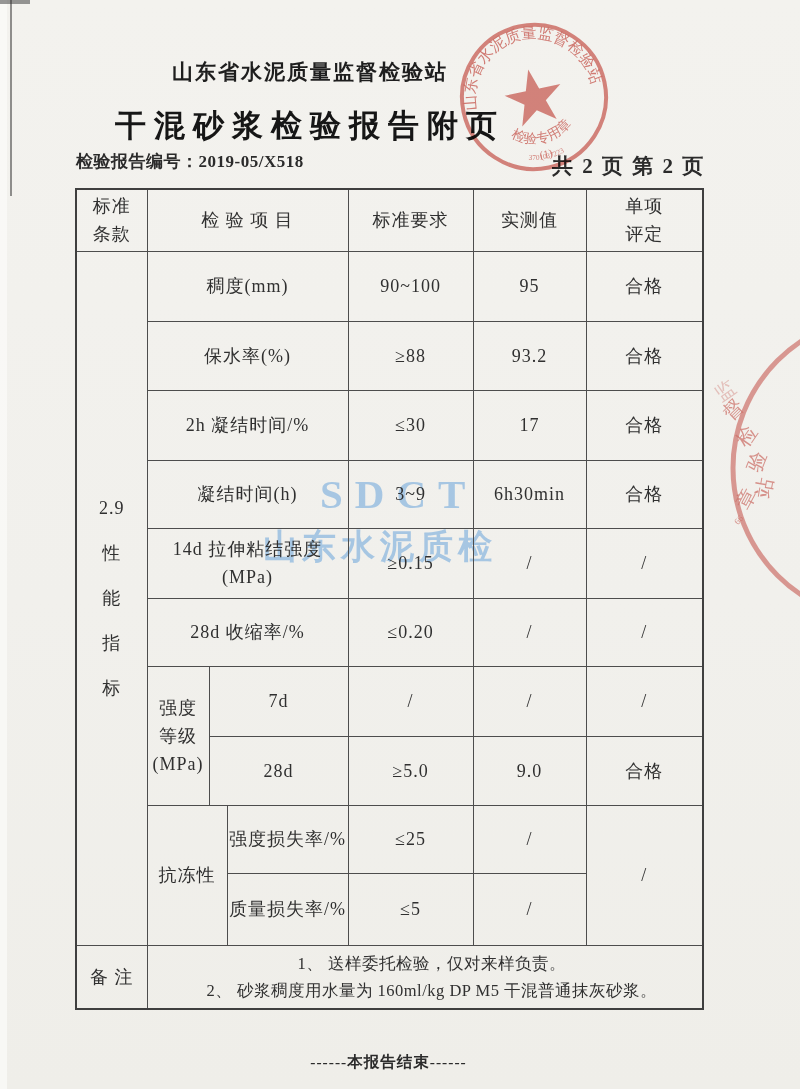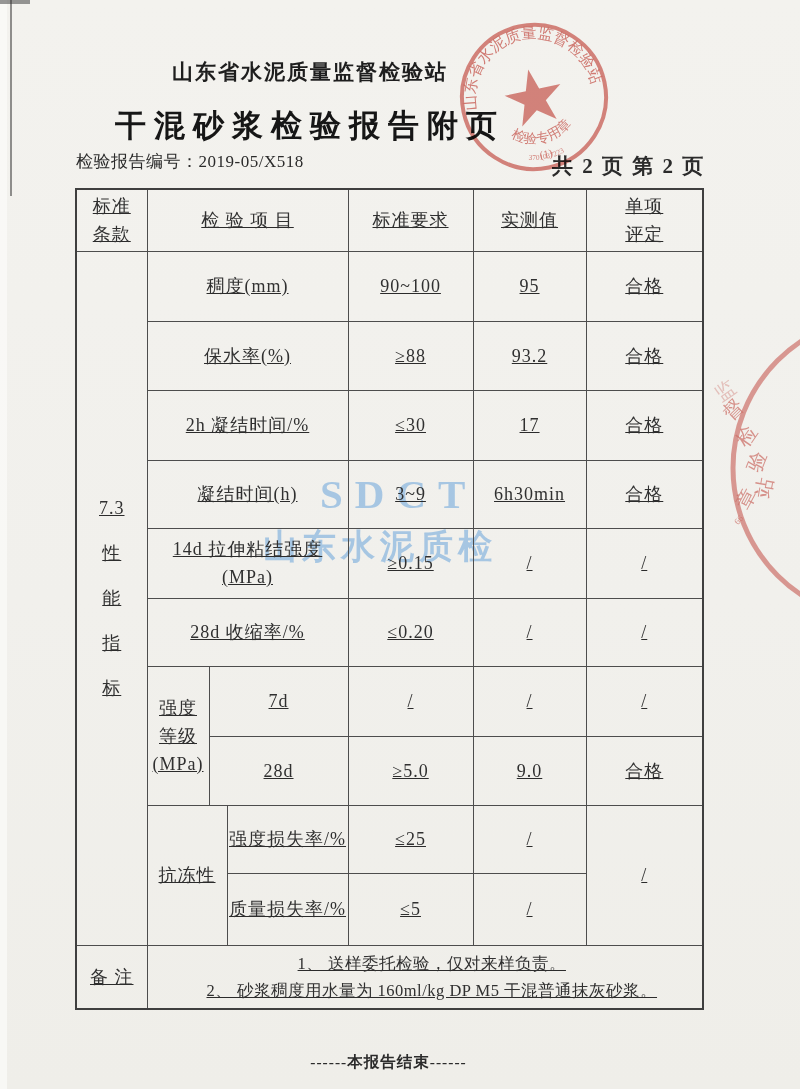--- a/index.html
+++ b/index.html
@@ -11,39 +11,39 @@
   }
   
   .scan-line-left{position:absolute;left:10px;top:0;width:2px;height:196px;background:#3a3a3a;opacity:.55;}
   .scan-blob-top{position:absolute;left:0;top:0;width:30px;height:4px;background:#333;opacity:.5;}
   .paper-edge{position:absolute;left:0;top:0;width:7px;height:1089px;background:#fafaf7;opacity:.8;}
 
   
   .title-wrap{position:absolute;left:75px;top:0;width:470px;text-align:center;z-index:3;}
   .station-name{margin-top:58px;font-size:21px;font-weight:600;letter-spacing:2px;color:#1e1e1e;}
   .doc-title{margin-top:19px;font-size:31px;font-weight:700;letter-spacing:8px;color:#161616;}
-  .report-no{position:absolute;left:76px;top:150px;font-size:17px;font-weight:400;letter-spacing:.5px;z-index:3;}
+  .report-no{position:absolute;left:76px;top:150px;font-size:17px;font-weight:700;letter-spacing:.5px;z-index:3;}
   .page-ind{position:absolute;left:552px;top:152px;font-size:21px;font-weight:600;letter-spacing:2px;z-index:3;}
 
   
   .watermark{position:absolute;z-index:1;color:rgba(148,188,224,.8);font-weight:700;pointer-events:none;}
   .wm1{left:320px;top:470px;font-size:41px;letter-spacing:12px;font-family:"Liberation Serif",serif;}
   .wm2{left:263px;top:524px;font-size:34px;letter-spacing:5px;}
 
   
   table.report{
     position:absolute;left:75px;top:188px;width:627px;z-index:2;
     border-collapse:collapse;table-layout:fixed;background:transparent;
   }
   table.report td{
     border:1.5px solid #4d4d4d;text-align:center;vertical-align:middle;
     font-size:18px;font-weight:500;color:#303030;padding:0;letter-spacing:1px;
     background:transparent;line-height:28px;
   }
-  table.report{border:2px solid #3f3f3f;text-decoration:underline;}
+  table.report{border:2px solid #3f3f3f;}
   .preline{white-space:pre-line;}
   tr.h62{height:62px;} tr.h70{height:70px;} tr.h69{height:69px;}
   tr.h68{height:68px;} tr.h72{height:72px;} tr.h76{height:64px;}
   td.hdr{font-size:17.5px;font-weight:600;color:#262626;}
   .clause-stack{display:flex;flex-direction:column;align-items:center;justify-content:center;line-height:45px;font-size:18px;}
   td.remark-body{text-align:left;vertical-align:middle;}
   td.remark-body .rl{padding-left:14px;line-height:27px;font-size:16.5px;letter-spacing:.5px;white-space:nowrap;}
   td.slash{font-size:17px;}
 
   
@@ -91,21 +91,21 @@
 条款</td>
     <td class="hdr" colspan="3">检 验 项 目</td>
     <td class="hdr">标准要求</td>
     <td class="hdr">实测值</td>
     <td class="hdr preline">单项
 评定</td>
   </tr>
   <tr class="h70">
     <td rowspan="10">
       <div class="clause-stack">
-        <span>7.3</span>
+        <span>2.9</span>
         <span>性</span>
         <span>能</span>
         <span>指</span>
         <span>标</span>
       </div>
     </td>
     <td colspan="3">稠度(mm)</td>
     <td>90~100</td>
     <td>95</td>
     <td>合格</td>

